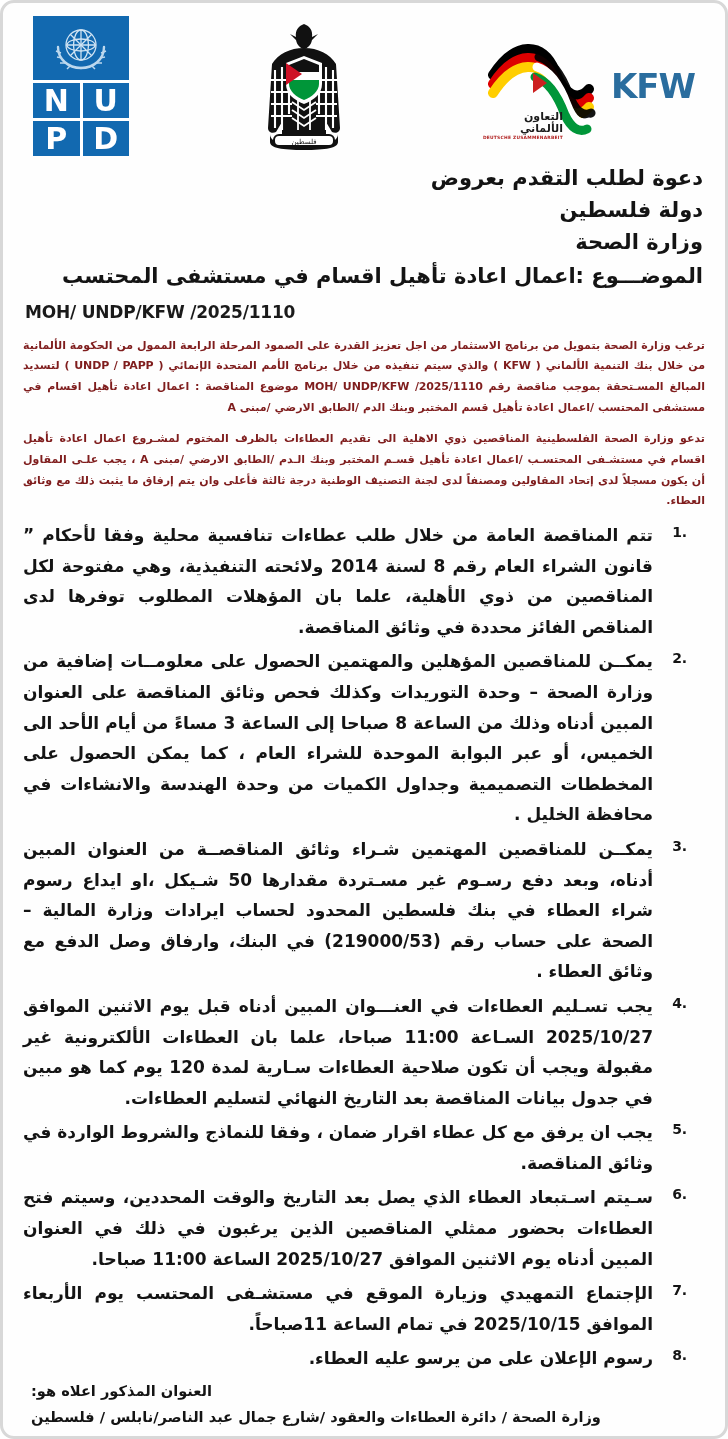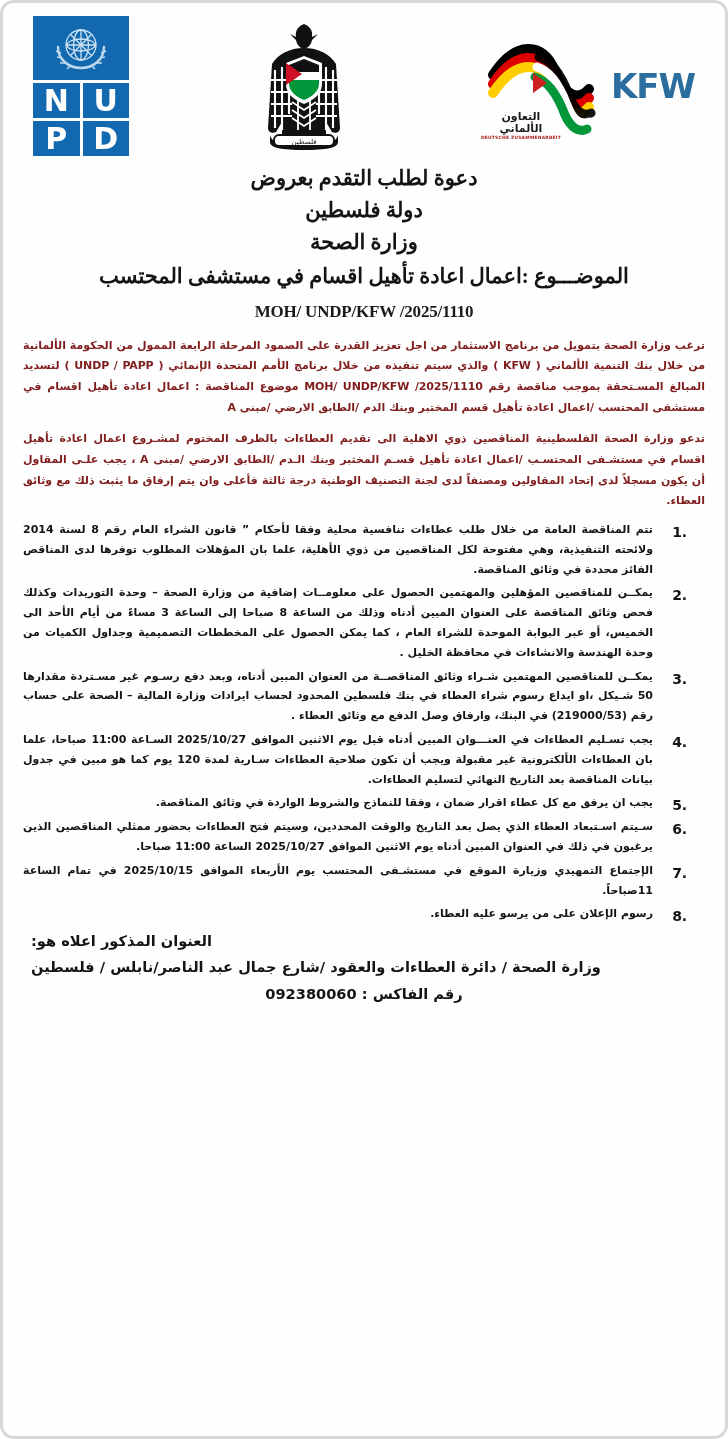--- a/index.html
+++ b/index.html
@@ -48,21 +48,20 @@
   .gizwave {
     width: 118px;
     height: 118px;
     position: relative;
   }
   .gizwave svg { display:block; }
   .giz-caption {
     position: absolute;
     bottom: 4px;
     right: 34px;
-    text-align: center;
     line-height: 1.05;
     direction: rtl;
   }
   .giz-ar {
     font-size: 11px;
     font-weight: 700;
     color: #1b1b1b;
     letter-spacing: -0.3px;
   }
   .giz-de {
@@ -117,24 +116,22 @@
     font-weight: 700;
     display: flex;
     align-items: center;
     justify-content: center;
     font-family: "DejaVu Sans", sans-serif;
     direction: ltr;
   }
 
   
   .titles {
-    text-align: center;
     margin-top: 4px;
     padding: 0 8px;
-    font-family: Liberation Serif, serif;
   }
   .t-line {
     font-weight: 700;
     color: #141414;
     line-height: 1.52;
   }
   .t-invite { font-size: 21px; }
   .t-state  { font-size: 21px; }
   .t-moh    { font-size: 21px; }
   .t-subject{ font-size: 21px; letter-spacing: -0.2px; margin-top: 2px; }
@@ -175,21 +172,21 @@
     list-style: none;
     margin: 8px 0 0 0;
     padding: 0;
     counter-reset: cl;
   }
   ol.clauses > li {
     position: relative;
     counter-increment: cl;
     padding-right: 52px;
     margin-bottom: 4px;
-    font-size: 11px;
+    font-size: 17px;
     font-weight: 700;
     line-height: 1.80;
     text-align: justify;
     text-align-last: right;
     color: #141414;
     letter-spacing: -0.15px;
   }
   ol.clauses > li::before {
     content: counter(cl) ".";
     position: absolute;

